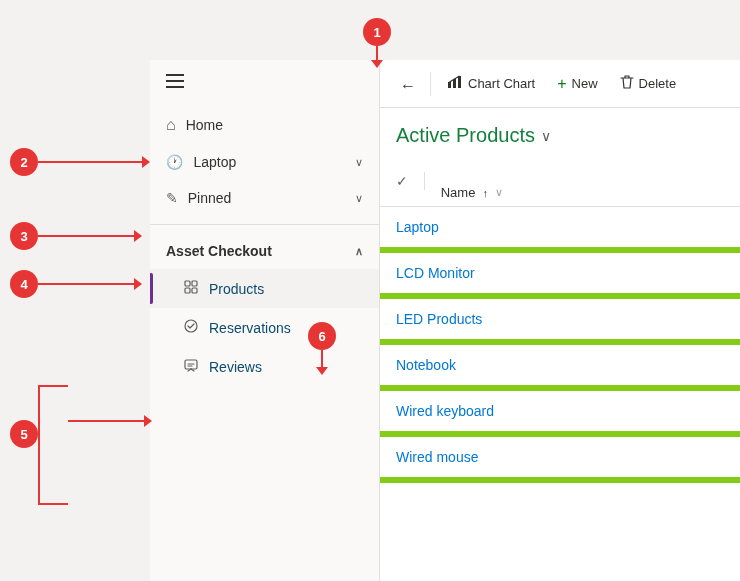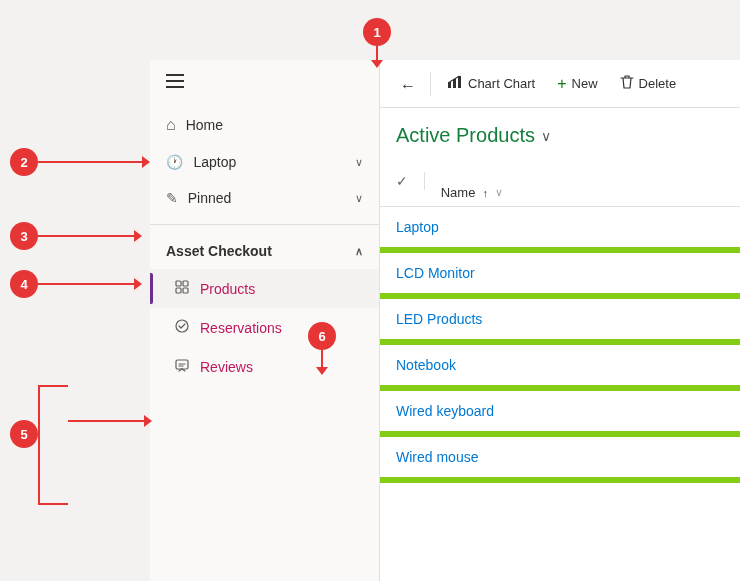--- a/index.html
+++ b/index.html
@@ -127,25 +127,25 @@
       font-size: 11px;
       color: #605e5c;
     }
 
     .sidebar-app-items {
       padding: 0 0 0 0;
     }
     .sidebar-app-item {
       display: flex;
       align-items: center;
-      padding: 10px 16px 10px 24px;
+      padding: 10px 16px 10px 33px;
       cursor: pointer;
       gap: 10px;
       font-size: 14px;
-      color: #be185d;
+      color: #0c4a6e;
       position: relative;
     }
     .sidebar-app-item.active {
       background: #f3f2f1;
     }
     .sidebar-app-item.active::before {
       content: '';
       position: absolute;
       left: 0;
       top: 4px;

